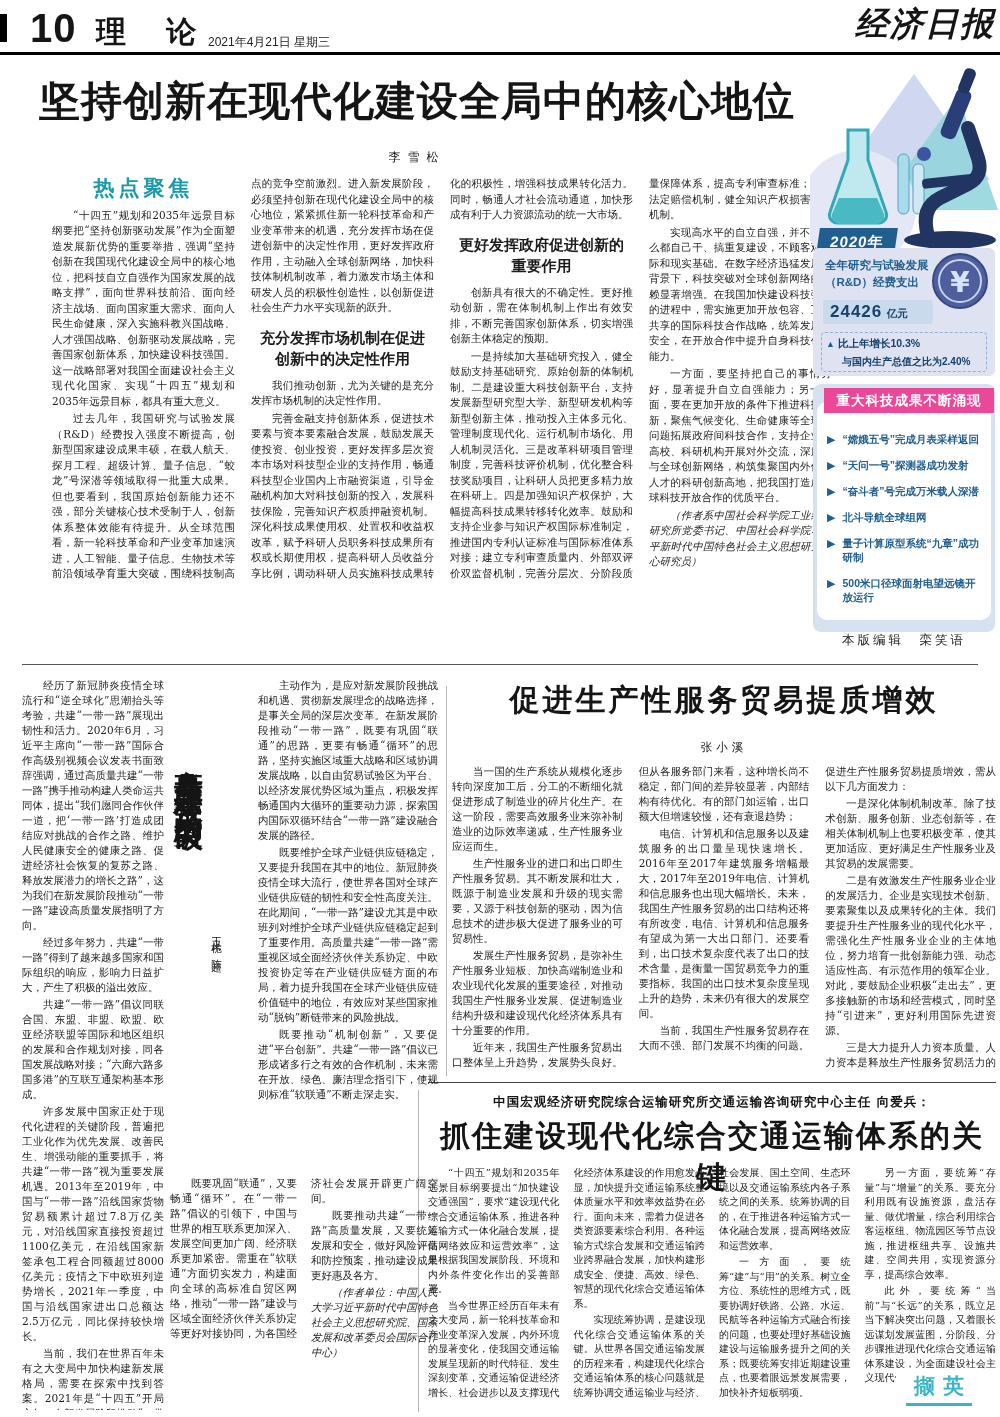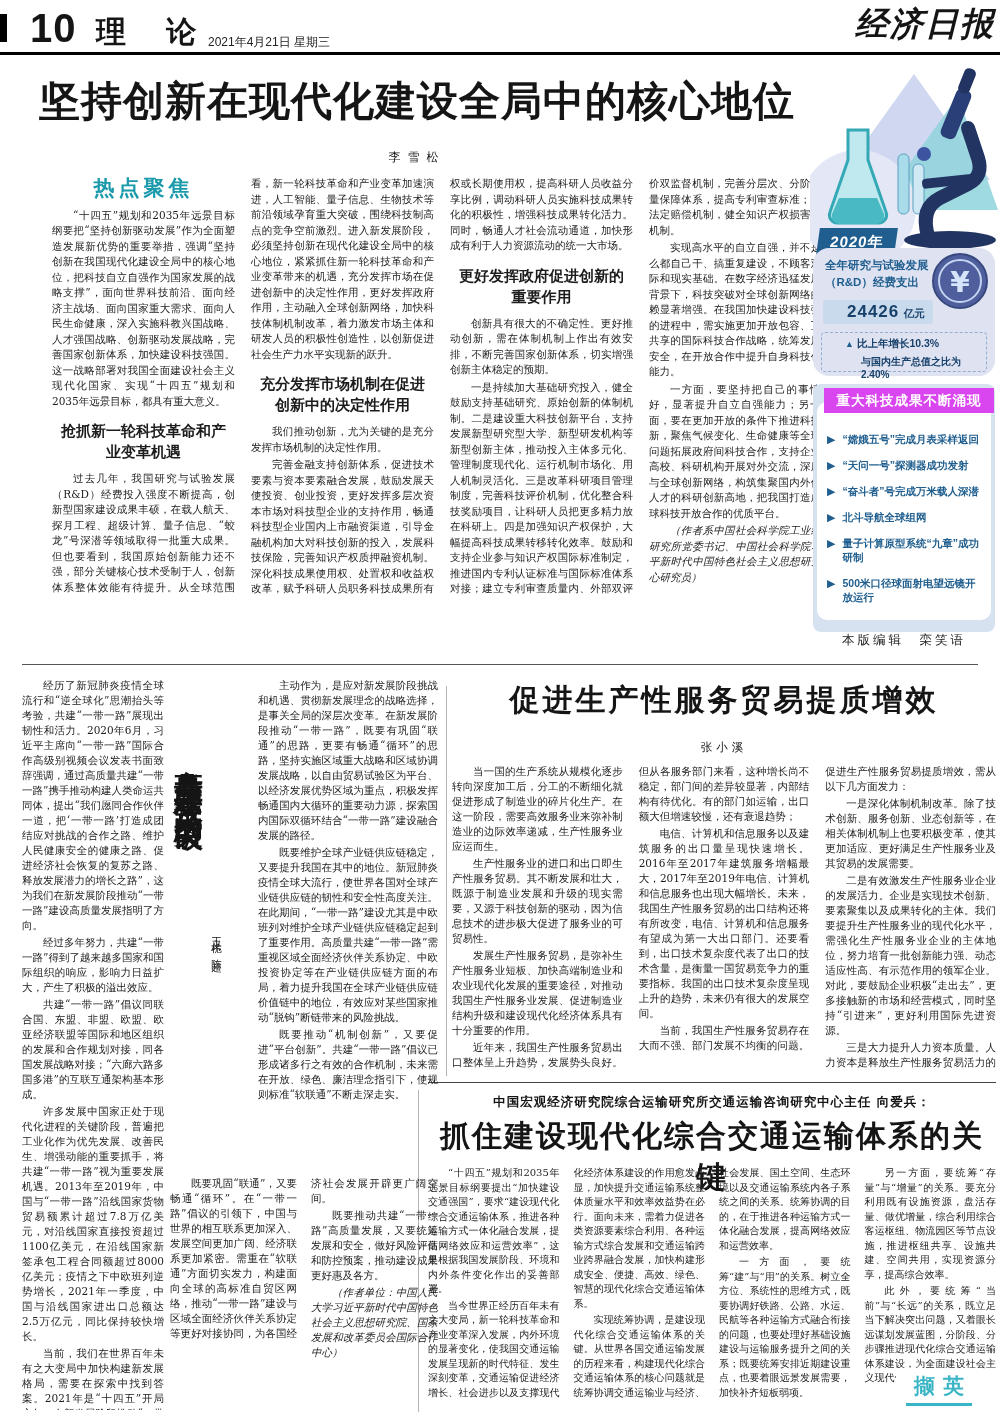--- a/index.html
+++ b/index.html
@@ -32,35 +32,35 @@
   .subhead { font-family:"Liberation Sans", sans-serif; font-size:15px; line-height:21px; font-weight:900;
              text-align:center; margin:11px 4px 9px; break-inside:avoid; }
   .credit { font-style:italic; text-indent:2em; }
   
   .info { left:810px; top:58px; width:188px; height:606px; }
   .info .illus { position:absolute; left:0; top:0; }
   .yearbadge { position:absolute; left:8px; top:170px; width:78px; height:27px; background:#1f5e8e;
                transform:skewX(-8deg); color:#fff; font-size:15px; font-weight:bold; text-align:center;
                line-height:27px; letter-spacing:1px; }
   .statpanel { position:absolute; left:3px; top:190px; width:182px; height:128px; background:#dfe3f1;
-               border-radius:16px; }
+               border-radius:6px; }
   .statpanel .lab { position:absolute; left:12px; font-size:11.5px; font-weight:bold; color:#1f5e8e; }
   .valuebox { position:absolute; left:10px; top:52px; width:110px; height:24px; background:#c9daec;
-              border-radius:3px; line-height:24px; padding-left:24px; color:#17406b; }
+              border-radius:3px; line-height:24px; padding-left:7px; color:#17406b; }
   .valuebox .num { font-size:17px; font-weight:900; letter-spacing:1px; }
   .valuebox .unit{ font-size:10.5px; font-weight:bold; }
   .coin { position:absolute; right:6px; top:4px; }
   .dashbox { position:absolute; left:8px; top:84px; width:166px; height:40px;
-             border:1px dashed #92aed2; border-radius:4px; padding:4px 23px; color:#17406b; }
+             border:1px dashed #92aed2; border-radius:4px; padding:4px 4px; color:#17406b; }
   .dashbox .s1 { font-size:10.5px; font-weight:bold; }
   .dashbox .s1 .tri { color:#1f5e8e; font-size:9px; margin-right:3px; }
   .dashbox .s2 { font-size:10px; font-weight:bold; margin:4px 0 0 16px; }
   .achouter { position:absolute; left:3px; top:326px; width:182px; height:248px; background:#d7e2f0;
               border-radius:8px; }
-  .achbar { position:absolute; left:14px; top:330px; width:170px; height:25px; background:#d946ef;
+  .achbar { position:absolute; left:14px; top:330px; width:170px; height:25px; background:#ec4899;
             color:#fff; font-size:13.5px; font-weight:bold; text-align:center; line-height:25px;
             letter-spacing:1px; }
   .achpanel { position:absolute; left:7px; top:344px; width:174px; height:218px; background:#ffffff;
               border-radius:10px; padding:24px 8px 0 10px; }
   .achitem { display:flex; gap:7px; align-items:flex-start; padding:6px 0; }
   .achitem .arr { color:#1f5e8e; font-size:11px; line-height:14px; }
   .achitem .txt { color:#1f5e8e; font-size:10.5px; font-weight:bold; line-height:14px; }
   .editorline { position:absolute; left:0; top:574px; width:188px; text-align:center; font-size:12.5px;
                 letter-spacing:3px; font-family:"DejaVu Serif", serif; color:#222; }
   
@@ -108,21 +108,20 @@
   <div class="abs pdate">2021年4月21日 星期三</div>
   <div class="abs masthead">经济日报</div>
   <div class="abs headrule"></div>
 
   <div class="abs m-headline">坚持创新在现代化建设全局中的核心地位</div>
   <div class="abs m-author">李雪松</div>
 
   <div class="abs m-cols">
     <div class="tagline" style="color:#1a9aaa">热点聚焦</div>
     <p>“十四五”规划和2035年远景目标纲要把“坚持创新驱动发展”作为全面塑造发展新优势的重要举措，强调“坚持创新在我国现代化建设全局中的核心地位，把科技自立自强作为国家发展的战略支撑”，面向世界科技前沿、面向经济主战场、面向国家重大需求、面向人民生命健康，深入实施科教兴国战略、人才强国战略、创新驱动发展战略，完善国家创新体系，加快建设科技强国。这一战略部署对我国全面建设社会主义现代化国家、实现“十四五”规划和2035年远景目标，都具有重大意义。</p>
-    <div class="subhead">抢抓新一轮科技革命和产业变革机遇</div>
     <p>过去几年，我国研究与试验发展（R&amp;D）经费投入强度不断提高，创新型国家建设成果丰硕，在载人航天、探月工程、超级计算、量子信息、“蛟龙”号深潜等领域取得一批重大成果。但也要看到，我国原始创新能力还不强，部分关键核心技术受制于人，创新体系整体效能有待提升。从全球范围看，新一轮科技革命和产业变革加速演进，人工智能、量子信息、生物技术等前沿领域孕育重大突破，围绕科技制高点的竞争空前激烈。进入新发展阶段，必须坚持创新在现代化建设全局中的核心地位，紧紧抓住新一轮科技革命和产业变革带来的机遇，充分发挥市场在促进创新中的决定性作用，更好发挥政府作用，主动融入全球创新网络，加快科技体制机制改革，着力激发市场主体和研发人员的积极性创造性，以创新促进社会生产力水平实现新的跃升。</p>
     <div class="subhead">充分发挥市场机制在促进创新中的决定性作用</div>
     <p>我们推动创新，尤为关键的是充分发挥市场机制的决定性作用。</p>
     <p>完善金融支持创新体系，促进技术要素与资本要素融合发展，鼓励发展天使投资、创业投资，更好发挥多层次资本市场对科技型企业的支持作用，畅通科技型企业国内上市融资渠道，引导金融机构加大对科技创新的投入，发展科技保险，完善知识产权质押融资机制。深化科技成果使用权、处置权和收益权改革，赋予科研人员职务科技成果所有权或长期使用权，提高科研人员收益分享比例，调动科研人员实施科技成果转化的积极性，增强科技成果转化活力。同时，畅通人才社会流动通道，加快形成有利于人力资源流动的统一大市场。</p>
     <div class="subhead">更好发挥政府促进创新的重要作用</div>
     <p>创新具有很大的不确定性。更好推动创新，需在体制机制上作出有效安排，不断完善国家创新体系，切实增强创新主体稳定的预期。</p>
     <p>一是持续加大基础研究投入，健全鼓励支持基础研究、原始创新的体制机制。二是建设重大科技创新平台，支持发展新型研究型大学、新型研发机构等新型创新主体，推动投入主体多元化、管理制度现代化、运行机制市场化、用人机制灵活化。三是改革科研项目管理制度，完善科技评价机制，优化整合科技奖励项目，让科研人员把更多精力放在科研上。四是加强知识产权保护，大幅提高科技成果转移转化效率。鼓励和支持企业参与知识产权国际标准制定，推进国内专利认证标准与国际标准体系对接；建立专利审查质量内、外部双评价双监督机制，完善分层次、分阶段质量保障体系，提高专利审查标准；建立法定赔偿机制，健全知识产权损害赔偿机制。</p>
     <p>实现高水平的自立自强，并不是什么都自己干、搞重复建设，不顾客观实际和现实基础。在数字经济迅猛发展的背景下，科技突破对全球创新网络的依赖显著增强。在我国加快建设科技强国的进程中，需实施更加开放包容、互惠共享的国际科技合作战略，统筹发展和安全，在开放合作中提升自身科技创新能力。</p>
     <p>一方面，要坚持把自己的事情办好，显著提升自立自强能力；另一方面，要在更加开放的条件下推进科技创新，聚焦气候变化、生命健康等全球性问题拓展政府间科技合作，支持企业、高校、科研机构开展对外交流，深度参与全球创新网络，构筑集聚国内外优秀人才的科研创新高地，把我国打造成全球科技开放合作的优质平台。</p>
     <p class="credit">（作者系中国社会科学院工业经济研究所党委书记、中国社会科学院习近平新时代中国特色社会主义思想研究中心研究员）</p>

